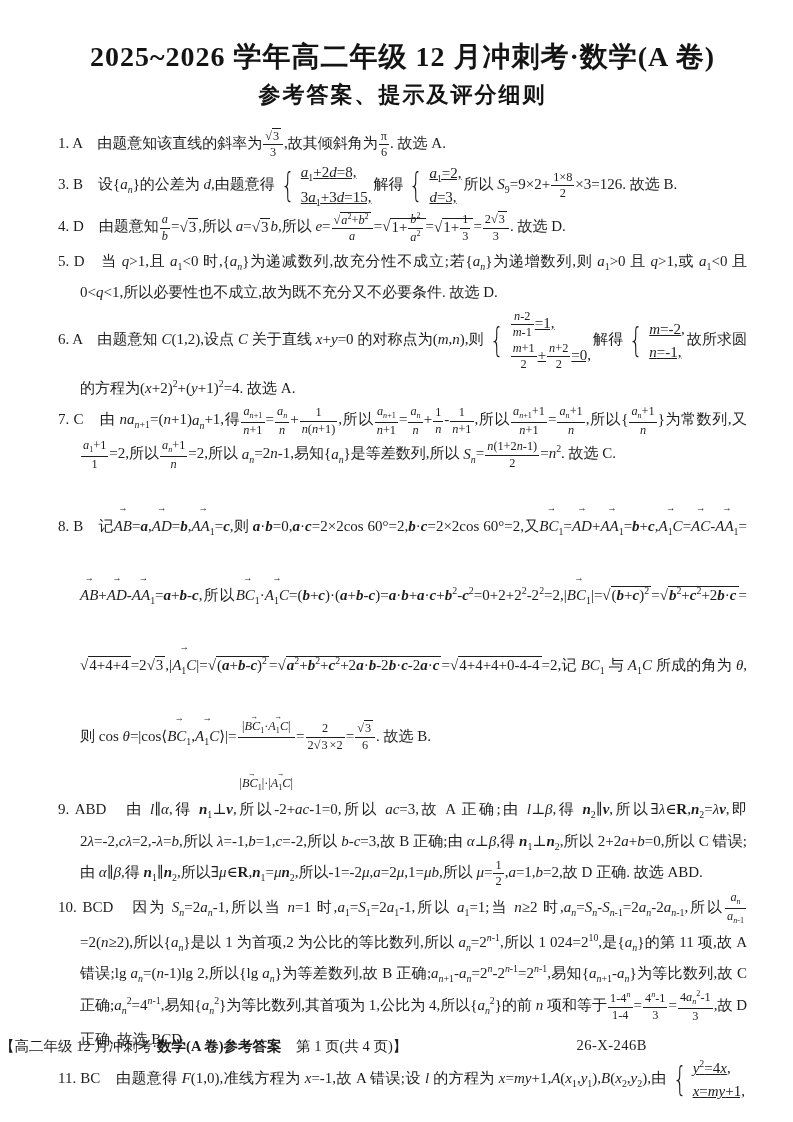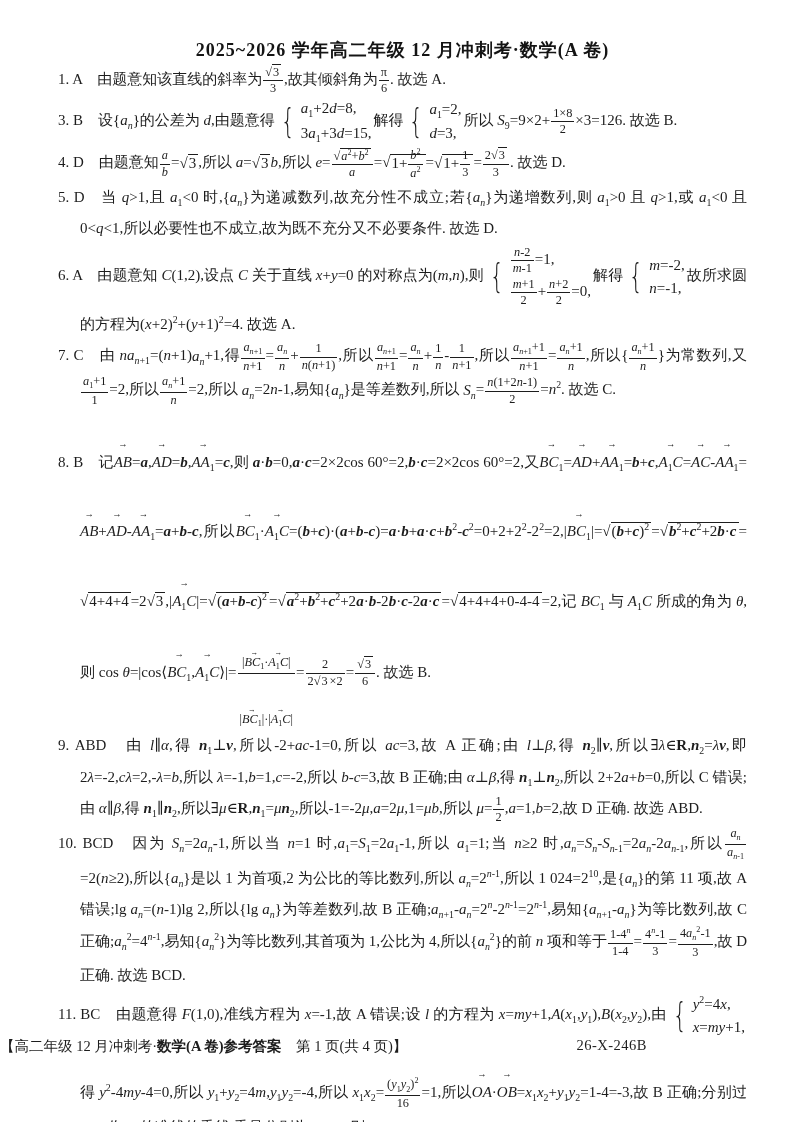--- a/index.html
+++ b/index.html
@@ -3,21 +3,21 @@
 <meta charset="utf-8">
 <style>
   html,body{margin:0;padding:0;}
   body{
     width:793px;height:1122px;overflow:hidden;background:#ffffff;
     font-family:"Liberation Serif","DejaVu Serif",serif;color:#1d1d1d;
     position:relative;
   }
   .page{padding:30px 46px 0 58px;position:relative;height:1092px;box-sizing:border-box;}
   h1{
-    margin:8px 0 2px 0;text-align:center;font-size:18px;font-weight:bold;
+    margin:8px 0 2px 0;text-align:center;font-size:28px;font-weight:bold;
     letter-spacing:1px;color:#141414;
   }
   h2{
     margin:4px 0 18px 0;text-align:center;font-size:22px;font-weight:bold;
     letter-spacing:2px;color:#141414;
   }
   .content{font-size:15px;}
   .item{
     line-height:2.05;
     padding-left:22px;text-indent:-22px;
@@ -39,34 +39,35 @@
     content:'→';position:absolute;left:0;right:0;top:-0.75em;
     font-size:0.62em;text-align:center;line-height:1;
   }
   .c{display:inline-flex;align-items:center;vertical-align:middle;margin:0 2px;}
   .c::before{
     content:'{';display:inline-block;font-size:2.3em;font-weight:300;
     line-height:0.95;margin-right:2px;transform:scaleX(0.65);
     font-family:"DejaVu Sans",sans-serif;
   }
   .c .rw{display:inline-block;text-align:left;}
-  .c .rw > span{display:block;line-height:1.55;}
+  .c .rw > span{display:block;line-height:1.55;text-decoration:underline;}
   sub{font-size:0.66em;}
   sup{font-size:0.66em;}
   .footer{
     position:absolute;bottom:36px;left:0;width:699px;
     font-size:14.5px;color:#1d1d1d;text-align:left;
   }
   .footer .fcode{position:absolute;right:52px;top:0;letter-spacing:0.5px;font-family:Liberation Serif, serif;}
 </style>
 </head>
 <body>
 
 <div class="page">
   <h1>2025~2026 学年高二年级 12 月冲刺考·数学(A 卷)</h1>
+  <h2>参考答案、提示及评分细则</h2>
 
   <div class="content">
     <div class="item">1. A　由题意知该直线的斜率为<span class="f"><span class="t"><span class="q">√<span class="r">3</span></span></span><span class="b">3</span></span>,故其倾斜角为<span class="f"><span class="t">π</span><span class="b">6</span></span>. 故选 A.</div>
     <div class="item">3. B　设{<i>a<sub>n</sub></i>}的公差为 <i>d</i>,由题意得<span class="c">
           <span class="rw">
             <span><i>a</i><sub>1</sub>+2<i>d</i>=8,</span>
             <span>3<i>a</i><sub>1</sub>+3<i>d</i>=15,</span>
           </span>
         </span>解得<span class="c">
           <span class="rw">

